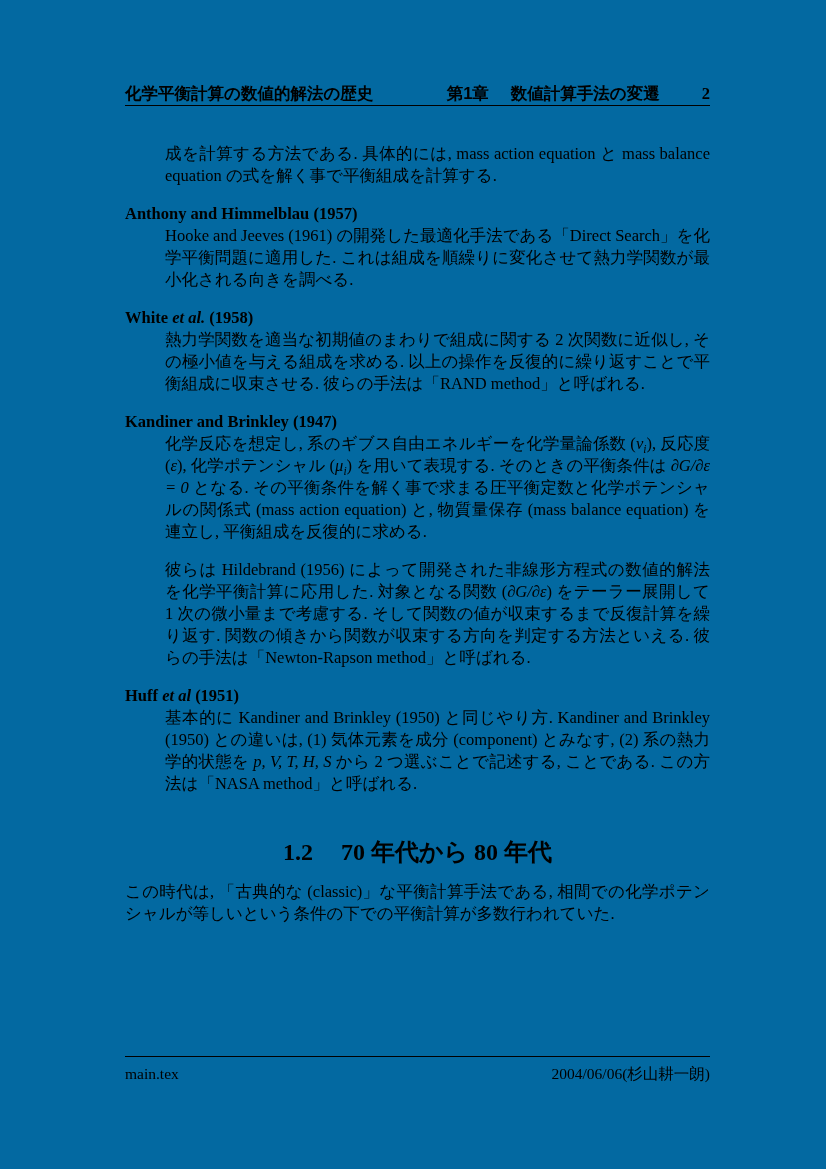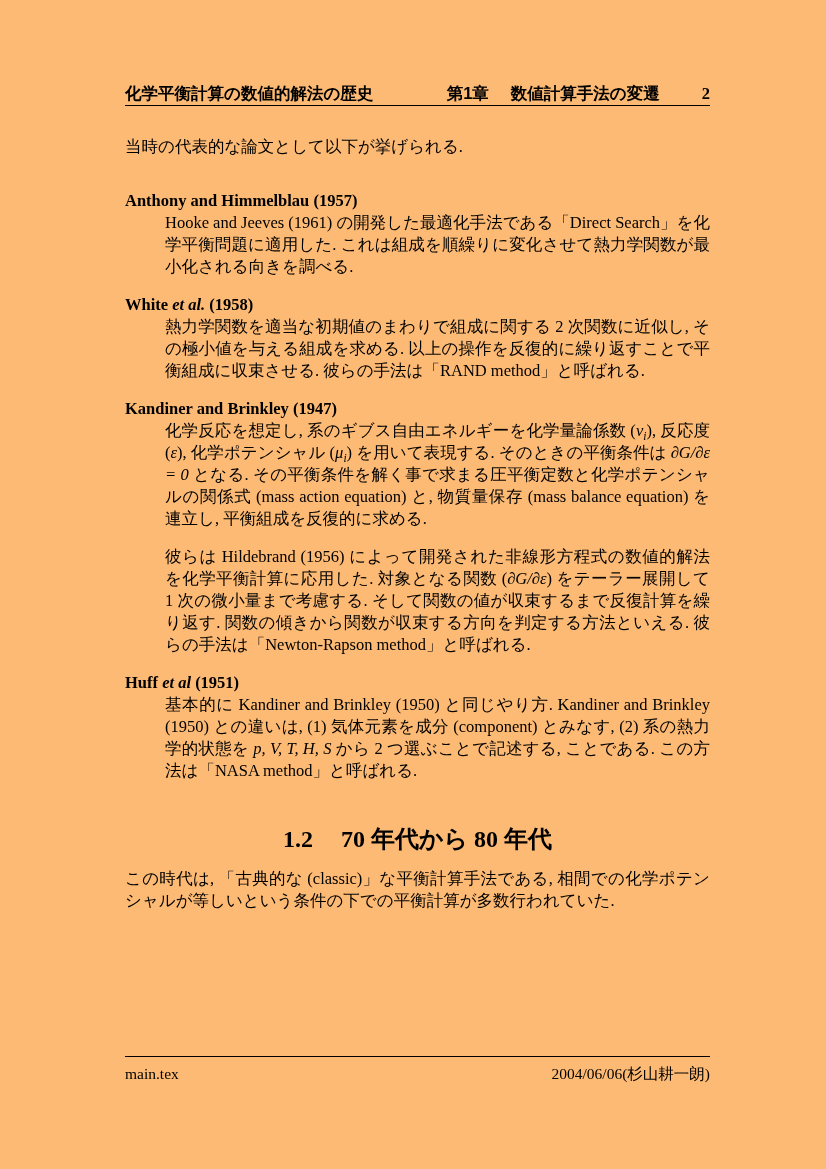--- a/index.html
+++ b/index.html
@@ -1,20 +1,20 @@
 <!DOCTYPE html>
 <html lang="ja"><head>
 <meta charset="utf-8">
 <style>
   html,body{margin:0;padding:0;background:#e8e8e8;}
   .page{
     position:relative;
     width:826px;height:1169px;
     margin:0 auto;
-    background:#fdba74;
+    background:#0369a1;
     color:#000000;
     font-family:"Liberation Serif","DejaVu Serif",serif;
     font-size:16.5px;
     line-height:22px;
     overflow:hidden;
   }
   
   .header{
     position:absolute;top:82px;left:125px;right:116px;
     display:flex;align-items:baseline;
@@ -77,21 +77,21 @@
     <span>化学平衡計算の数値的解法の歴史</span>
     <span class="hgroup">
       <span class="chapter-label">第1章</span>
       <span class="chapter-title">数値計算手法の変遷</span>
       <span class="pagenum">2</span>
     </span>
   </div>
   <hr class="headrule">
 
   <div id="content">
-      <div class="para lead"><span class="run-p">当時の代表的な論文として以下が挙げられる.</span></div>
+      <div class="para continuation"><span class="run-p">成を計算する方法である. 具体的には, mass action equation と mass balance equation の式を解く事で平衡組成を計算する.</span></div>
       <div class="entry">
         <div class="entry-heading"><span class="run-b">Anthony and Himmelblau (1957)</span></div>
         <div class="entry-para"><span class="run-p">Hooke and Jeeves (1961) の開発した最適化手法である「Direct Search」を化学平衡問題に適用した. これは組成を順繰りに変化させて熱力学関数が最小化される向きを調べる.</span></div>
       </div>
       <div class="entry">
         <div class="entry-heading"><span class="run-b">White</span><span class="run-i"> et al. </span><span class="run-b">(1958)</span></div>
         <div class="entry-para"><span class="run-p">熱力学関数を適当な初期値のまわりで組成に関する 2 次関数に近似し, その極小値を与える組成を求める. 以上の操作を反復的に繰り返すことで平衡組成に収束させる. 彼らの手法は「RAND method」と呼ばれる.</span></div>
       </div>
       <div class="entry">
         <div class="entry-heading"><span class="run-b">Kandiner and Brinkley (1947)</span></div>

